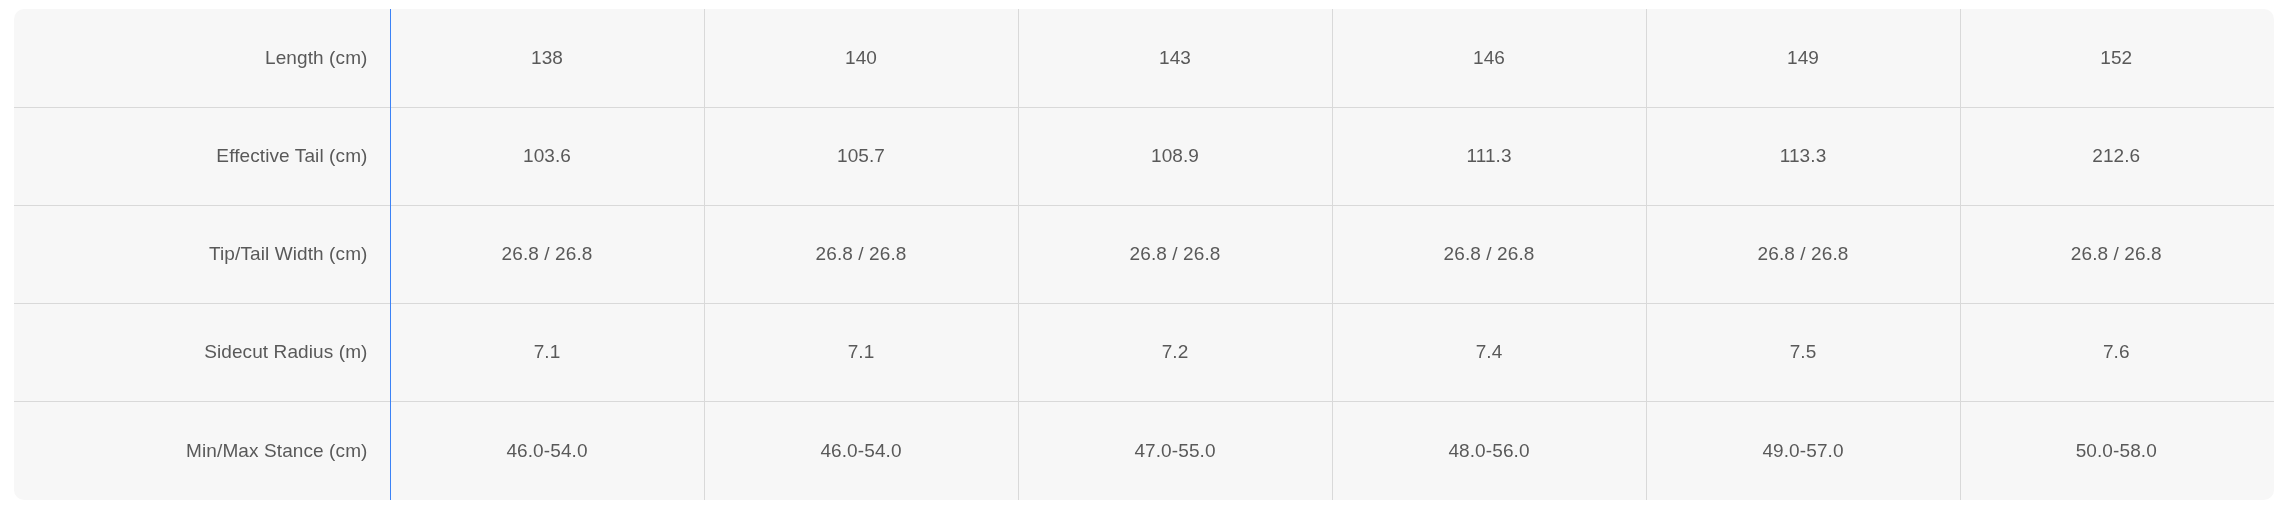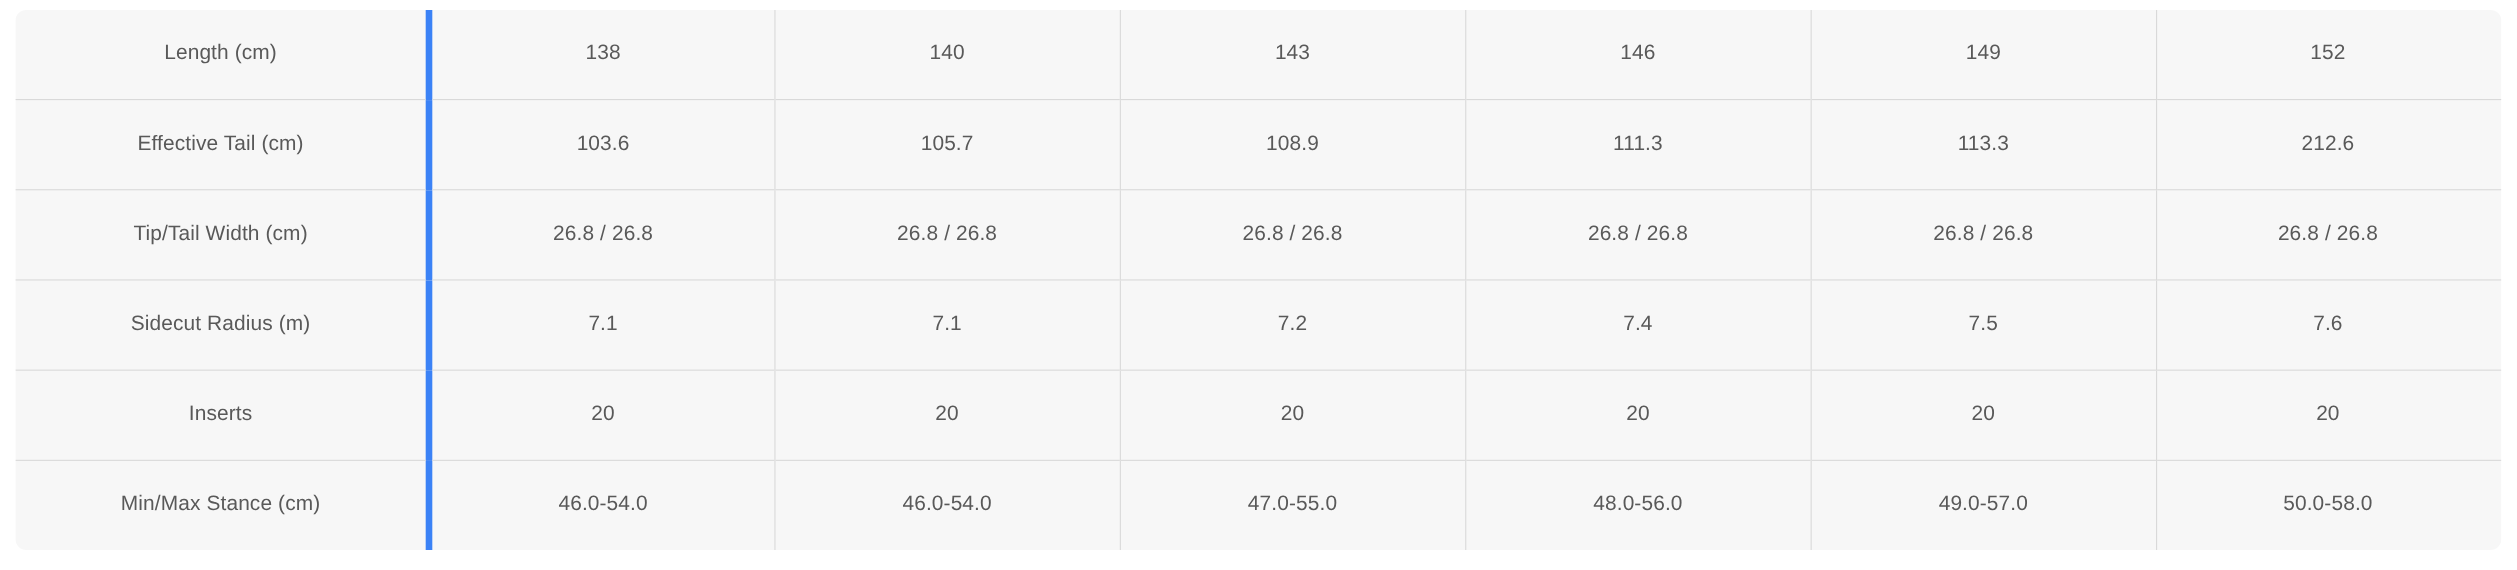--- a/index.html
+++ b/index.html
@@ -41,22 +41,22 @@
     padding: 0 22px;
     font-size: 19px;
     line-height: 1.3;
     color: #595959;
     letter-spacing: 0.1px;
     vertical-align: middle;
     box-sizing: border-box;
   }
   td.spec-label {
     width: 376px;
-    text-align: center;
-    border-right: 6px solid #3b82f6;
+    text-align: right;
+    border-right: 1px solid #3b82f6;
     padding-left: 22px;
   }
   td.spec-value {
     width: 314px;
     text-align: center;
     border-right: 1px solid #d9d9d9;
     padding-right: 22px;
   }
   td.spec-value.last-col {
     border-right: none;
@@ -99,29 +99,20 @@
       <tr>
         <td class="spec-label">Sidecut Radius (m)</td>
         <td class="spec-value">7.1</td>
         <td class="spec-value">7.1</td>
         <td class="spec-value">7.2</td>
         <td class="spec-value">7.4</td>
         <td class="spec-value">7.5</td>
         <td class="spec-value last-col">7.6</td>
       </tr>
       <tr>
-        <td class="spec-label">Inserts</td>
-        <td class="spec-value">20</td>
-        <td class="spec-value">20</td>
-        <td class="spec-value">20</td>
-        <td class="spec-value">20</td>
-        <td class="spec-value">20</td>
-        <td class="spec-value last-col">20</td>
-      </tr>
-      <tr>
         <td class="spec-label">Min/Max Stance (cm)</td>
         <td class="spec-value">46.0-54.0</td>
         <td class="spec-value">46.0-54.0</td>
         <td class="spec-value">47.0-55.0</td>
         <td class="spec-value">48.0-56.0</td>
         <td class="spec-value">49.0-57.0</td>
         <td class="spec-value last-col">50.0-58.0</td>
       </tr>
     </tbody>
   </table>

